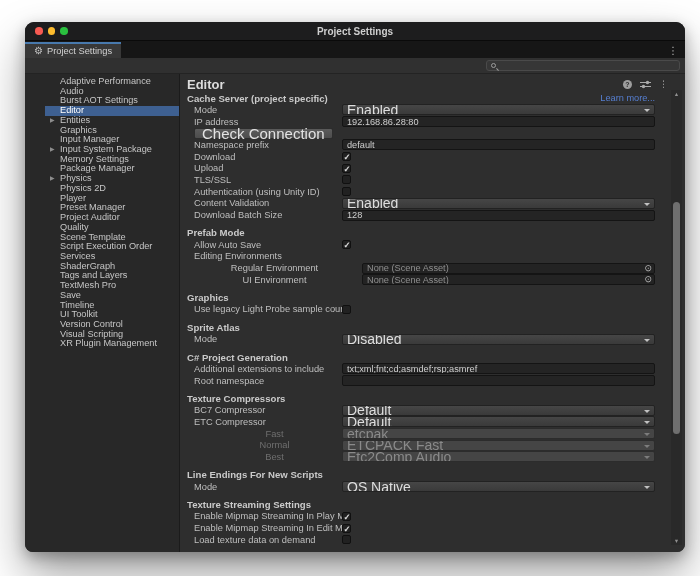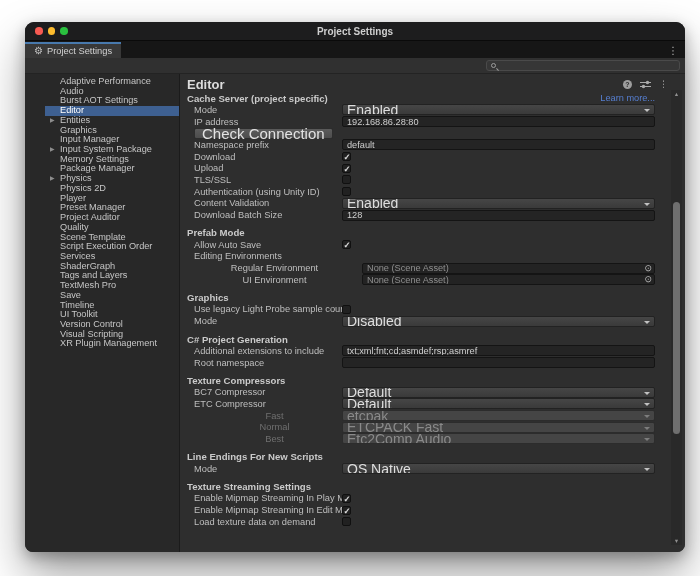--- a/index.html
+++ b/index.html
@@ -283,20 +283,23 @@
           <div class="sec">
               <span class="t">Graphics</span>
             </div>
           <div class="row">
             <span class="lbl">Use legacy Light Probe sample counts</span>
             <span class="ctrl">
                 <span class="checkbox"></span>
               </span>
           </div>
 
+          <div class="sec">
+              <span class="t">Sprite Atlas</span>
+            </div>
           <div class="row">
             <span class="lbl">Mode</span>
             <span class="ctrl">
                 <span class="dropdown">Disabled</span>
               </span>
           </div>
 
           <div class="sec">
               <span class="t">C# Project Generation</span>
             </div>

